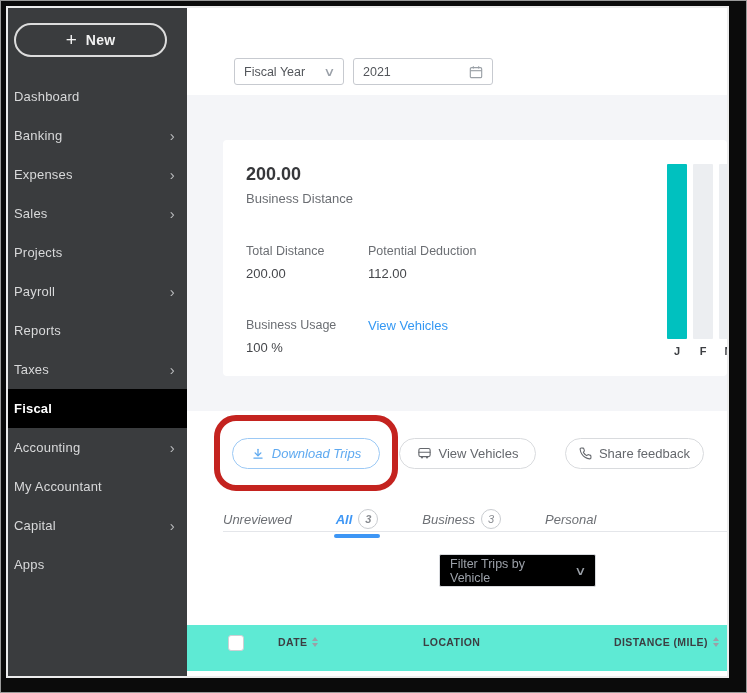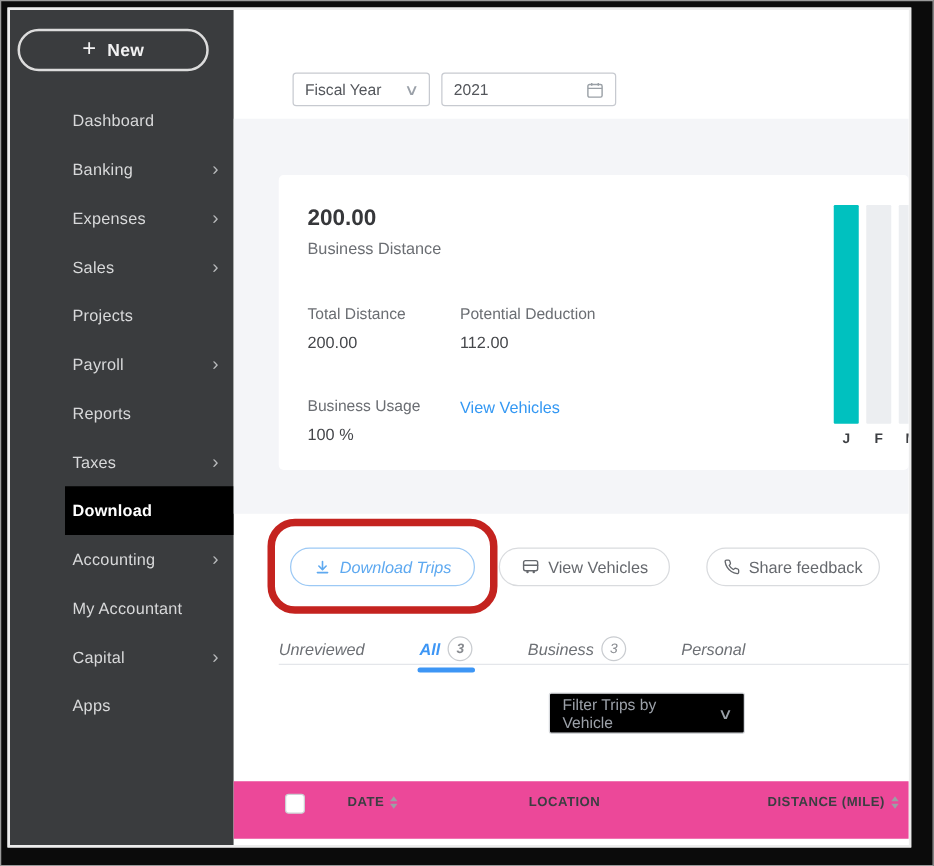--- a/index.html
+++ b/index.html
@@ -10,21 +10,21 @@
 
   
   .sidebar { position:absolute; left:0; top:0; width:179px; height:668px; background:#3a3c3e; }
   .new-btn { position:absolute; left:6px; top:15px; width:153px; height:34px; border:2px solid #dcdcdc;
              border-radius:18px; display:flex; align-items:center; justify-content:center; gap:9px;
              color:#f2f2f2; cursor:pointer; background:transparent; }
   .new-btn .plus { font-size:19px; font-weight:400; line-height:1; margin-top:-2px; }
   .new-btn .txt { font-size:14px; font-weight:700; letter-spacing:.2px; }
   .nav { position:absolute; left:0; top:69px; width:179px; }
   .nav-item { height:39px; display:flex; align-items:center; padding:0 12px 0 6px;
-              color:#d8d9da; font-size:13px; letter-spacing:.2px; cursor:pointer;margin-left:44px; }
+              color:#d8d9da; font-size:13px; letter-spacing:.2px; cursor:pointer; }
   .nav-item .chev { margin-left:auto; color:#b7b9bb; font-size:15px; line-height:1; }
   .nav-item.selected { background:#000; color:#fff; font-weight:700; }
 
   
   .main { position:absolute; left:179px; top:0; width:540px; height:668px; background:#fff; }
   .gray-band { position:absolute; left:0; top:87px; width:540px; height:316px; background:#f4f5f8; }
 
   .control { position:absolute; height:27px; background:#fff; border:1px solid #c7cad0; border-radius:3px;
              display:flex; align-items:center; padding:0 9px; font-size:12.5px; color:#53565b; cursor:pointer; }
   .control .spacer { flex:1; }
@@ -67,21 +67,21 @@
 
   
   .text-input { position:absolute; left:39px; top:546px; width:195px; height:33px; border:1px solid #c3c6cc;
                 border-radius:2px; background:#fff; font-size:12px; font-style:italic; color:#aaaeb5;
                 padding:0 10px; outline:none; }
   .select-input { position:absolute; left:252px; top:546px; width:157px; height:33px; border:1px solid #d8dade;
                   border-radius:2px; background:#000000; display:flex; align-items:center; gap:8px;
                   padding:0 10px; font-size:12.5px; color:#9ca1a9; cursor:pointer; }
 
   
-  .thead { position:absolute; left:0; top:617px; width:540px; height:46px; background:#ec4899; }
+  .thead { position:absolute; left:0; top:617px; width:540px; height:46px; background:#5eead4; }
   .checkbox { position:absolute; left:41px; top:10px; width:16px; height:16px; border:1px solid #cdd0d4;
               border-radius:3px; background:#fff; cursor:pointer; }
   .col { position:absolute; top:11px; display:flex; align-items:center; gap:5px; font-size:10.5px;
          font-weight:700; letter-spacing:.4px; color:#3c3e42; cursor:pointer; }
   .sort { display:flex; flex-direction:column; gap:2px; }
   .sort .up { width:0; height:0; border-left:3.5px solid transparent; border-right:3.5px solid transparent;
               border-bottom:4px solid #9ba0a6; }
   .sort .dn { width:0; height:0; border-left:3.5px solid transparent; border-right:3.5px solid transparent;
               border-top:4px solid #9ba0a6; }
 
@@ -123,21 +123,21 @@
               <span class="chev">›</span>
             </div>
             <div class="nav-item">
               <span>Reports</span>
             </div>
             <div class="nav-item">
               <span>Taxes</span>
               <span class="chev">›</span>
             </div>
             <div class="nav-item selected">
-              <span>Download</span>
+              <span>Fiscal</span>
             </div>
             <div class="nav-item">
               <span>Accounting</span>
               <span class="chev">›</span>
             </div>
             <div class="nav-item">
               <span>My Accountant</span>
             </div>
             <div class="nav-item">
               <span>Capital</span>

